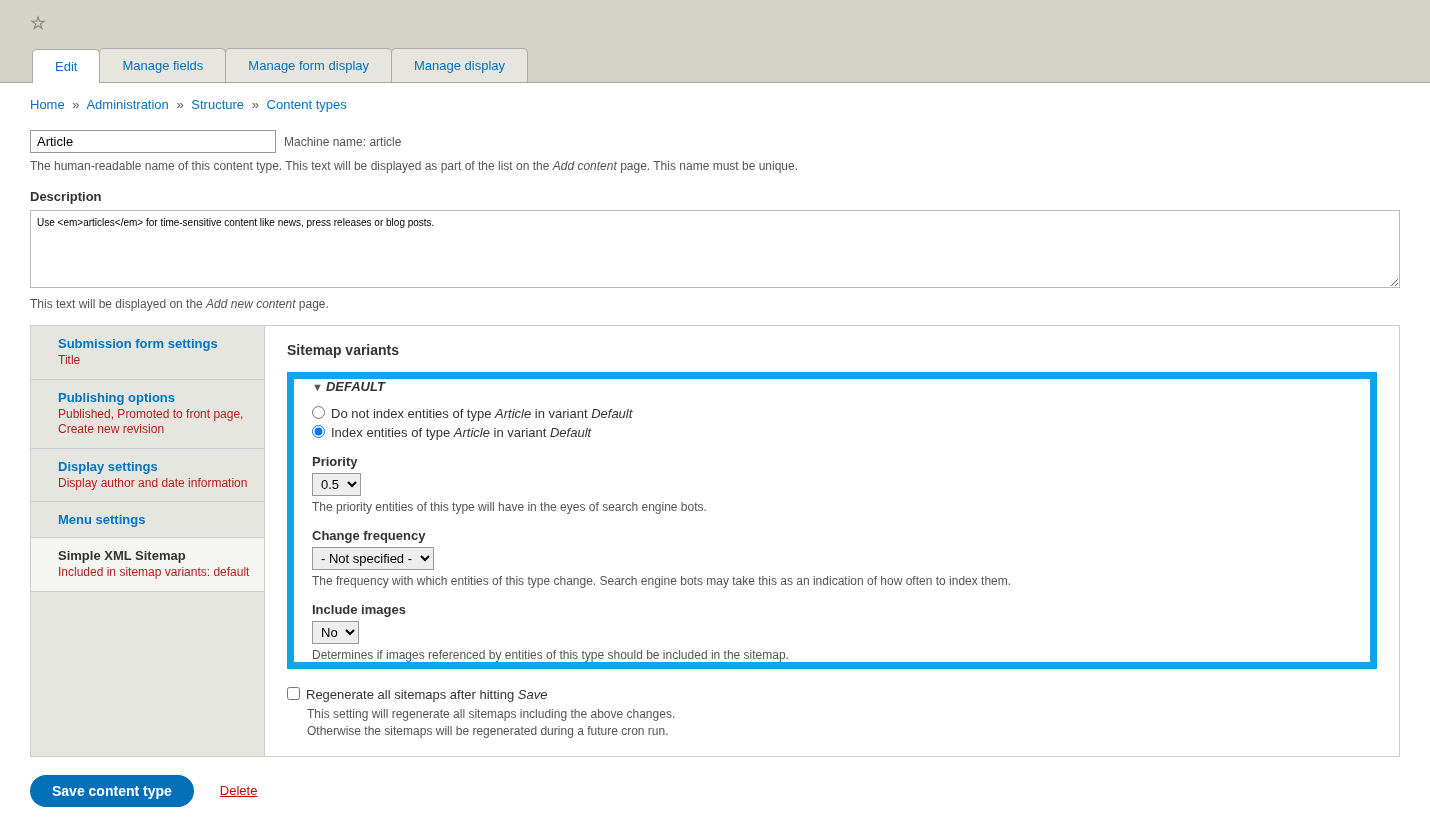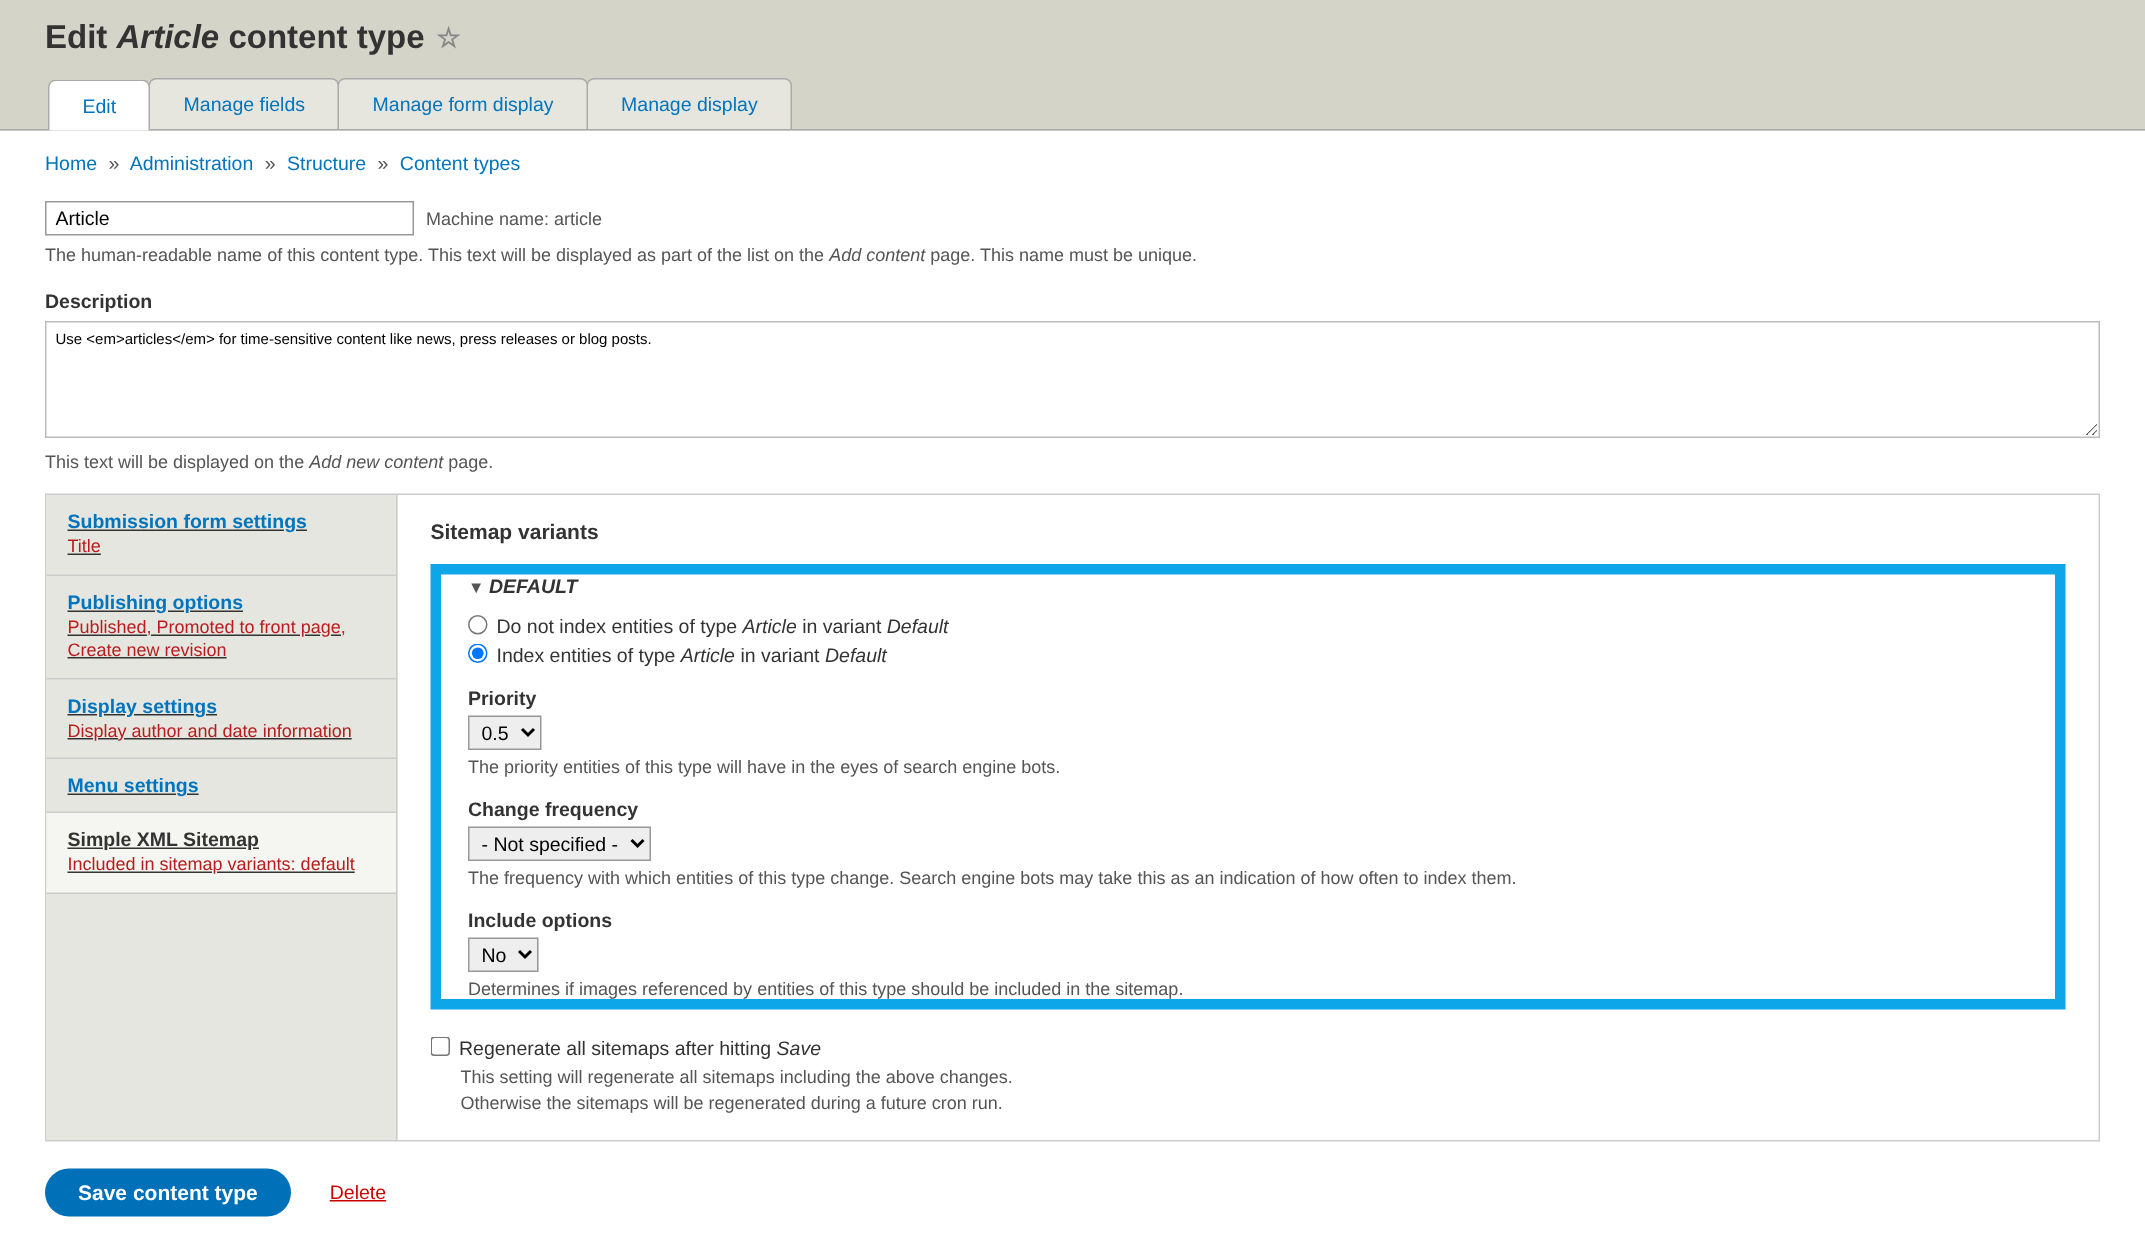--- a/index.html
+++ b/index.html
@@ -32,21 +32,21 @@
 input[type=text].name-input { width: 246px; padding: 3px 6px; border: 1px solid #999; font-size: 13px; }
 .machine-name { font-size: 12px; color: #555; }
 
 .help-text { font-size: 12px; color: #555; margin-top: 6px; }
 .help-text em { font-style: italic; }
 
 textarea.desc { width: 100%; height: 78px; padding: 6px; border: 1px solid #bbb; font-family: inherit; font-size: 10px; resize: vertical; margin-top: 2px; }
 
 .vtabs-wrapper { display: flex; border: 1px solid #ccc; margin-top: 14px; }
 .vtabs-list { width: 234px; background: #e6e6e0; border-right: 1px solid #ccc; }
-.vtab-item { padding: 10px 14px 10px 14px; border-bottom: 1px solid #ccc; cursor: pointer; text-decoration: underline; }
+.vtab-item { padding: 10px 14px 10px 27px; border-bottom: 1px solid #ccc; cursor: pointer; }
 .vtab-item.active { background: #f5f5f1; }
 .vtab-title { color: #0074bd; font-weight: bold; font-size: 13px; }
 .vtab-item.active .vtab-title { color: #333; }
 .vtab-sub { color: #b91c1c; font-size: 12px; margin-top: 2px; line-height: 1.3; }
 .vtab-filler { height: 140px; }
 
 .vtabs-pane { flex: 1; padding: 16px 22px; }
 .pane-title { font-weight: bold; font-size: 14px; margin-bottom: 14px; }
 
 .details-box { border: 7px solid #0ea5e9; padding: 0 18px; }
@@ -69,23 +69,20 @@
   background: #0071b8; color: #fff; border: none; padding: 8px 22px;
   border-radius: 20px; font-weight: bold; font-size: 14px; cursor: pointer;
 }
 .delete-link { color: #c00; text-decoration: underline; font-size: 13px; }
 </style>
 </head>
 <body>
 
 <div class="header-region">
   <h1 class="page-title">
-    <span>
-      <span>Edit </span><em>Article</em><span> content type</span>
-    </span>
     <span class="star-icon">☆</span>
   </h1>
   <div class="tabs">
     <div class="tab active">Edit</div>
     <div class="tab">Manage fields</div>
     <div class="tab">Manage form display</div>
     <div class="tab">Manage display</div>
   </div>
 </div>
 
@@ -165,21 +162,21 @@
           <option>0.5</option>
         </select>
         <div class="sub-help">The priority entities of this type will have in the eyes of search engine bots.</div>
 
         <div class="sub-label">Change frequency</div>
         <select class="small-select">
           <option>- Not specified -</option>
         </select>
         <div class="sub-help">The frequency with which entities of this type change. Search engine bots may take this as an indication of how often to index them.</div>
 
-        <div class="sub-label">Include options</div>
+        <div class="sub-label">Include images</div>
         <select class="small-select">
           <option>No</option>
         </select>
         <div class="sub-help">Determines if images referenced by entities of this type should be included in the sitemap.</div>
       </div>
 
       <div class="checkbox-row">
         <input type="checkbox" style="">
         <span>
           <span>Regenerate all sitemaps after hitting </span><em>Save</em>

